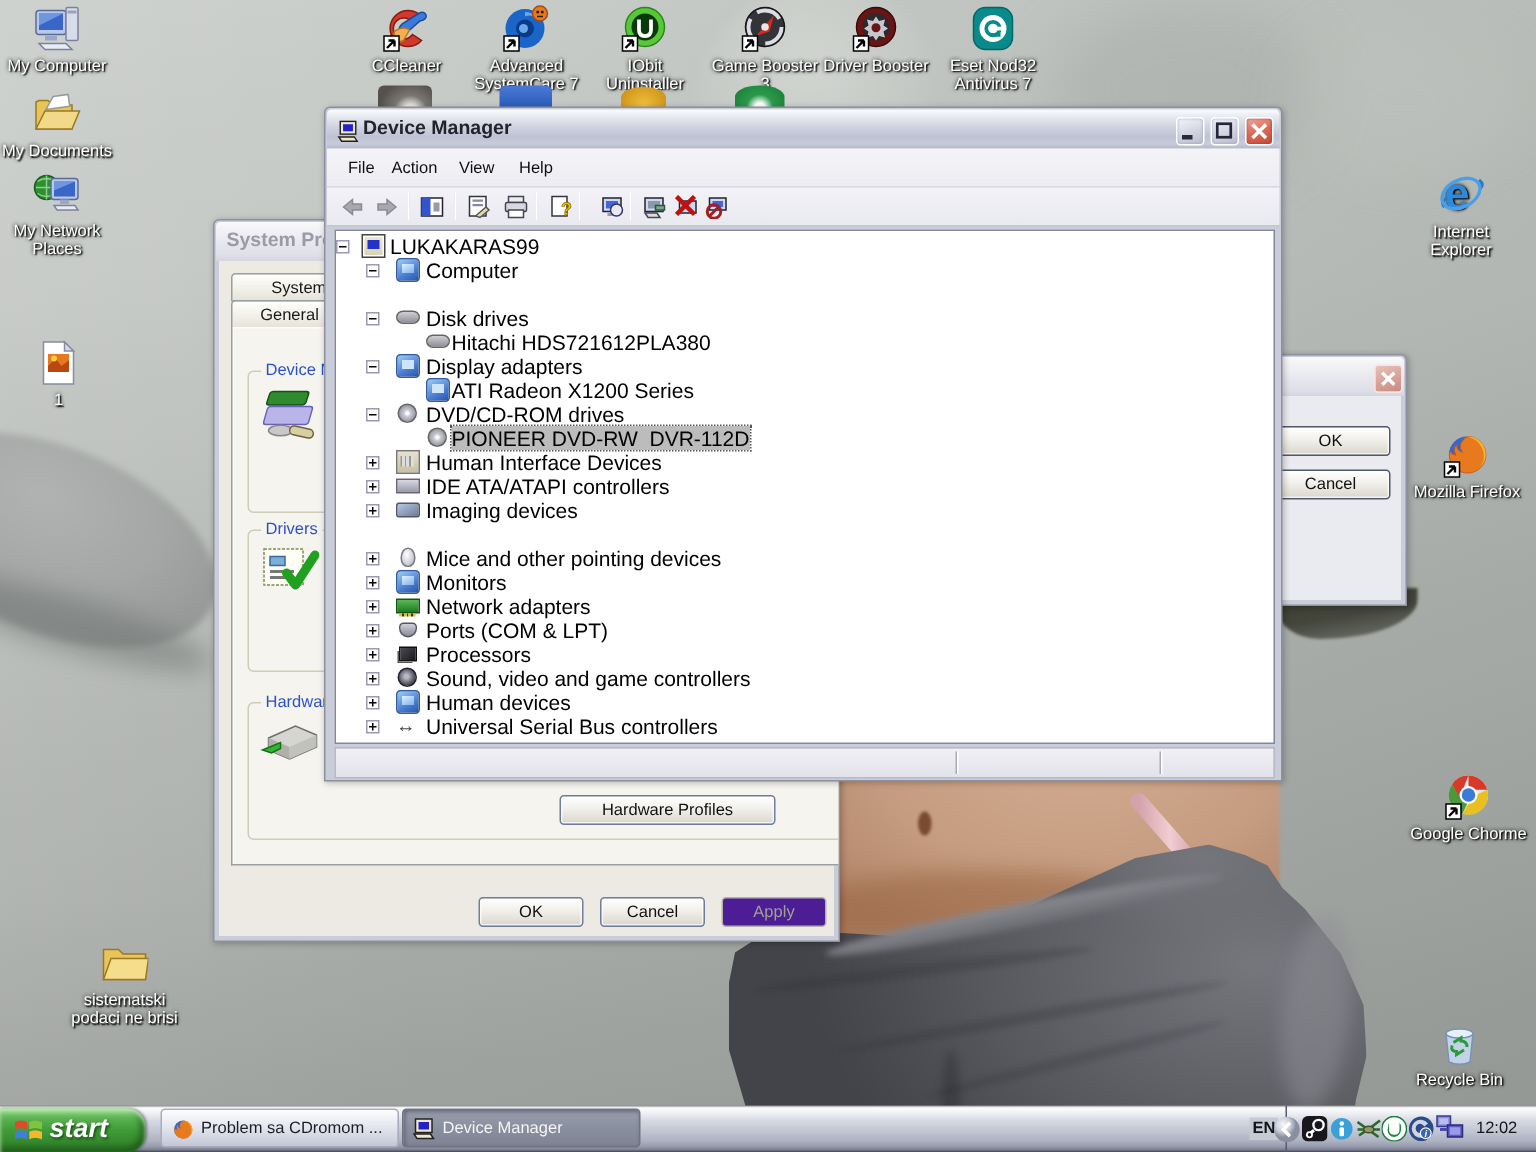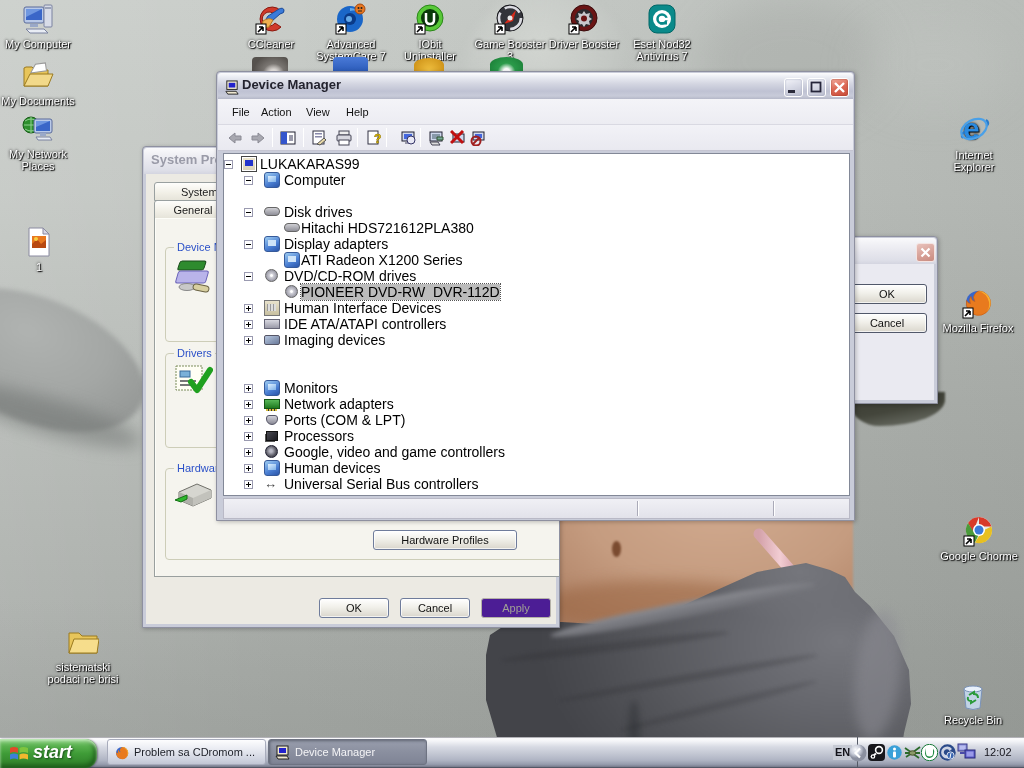--- a/index.html
+++ b/index.html
@@ -438,25 +438,26 @@
 <div class="trow" style="top:18px;left:0;right:0"><span class="ebox" style="left:20px"><i></i></span><span class="tico i-comp" style="left:40px"></span><span class="txt" style="left:60px">Computer</span></div>
 <div class="trow" style="top:50px;left:0;right:0"><span class="ebox" style="left:20px"><i></i></span><span class="tico i-disk" style="left:40px"></span><span class="txt" style="left:60px">Disk drives</span></div>
 <div class="trow" style="top:66px;left:0;right:0"><span class="tico i-disk" style="left:60px"></span><span class="txt" style="left:77px">Hitachi HDS721612PLA380</span></div>
 <div class="trow" style="top:82px;left:0;right:0"><span class="ebox" style="left:20px"><i></i></span><span class="tico i-gpu" style="left:40px"></span><span class="txt" style="left:60px">Display adapters</span></div>
 <div class="trow" style="top:98px;left:0;right:0"><span class="tico i-gpu" style="left:60px"></span><span class="txt" style="left:77px">ATI Radeon X1200 Series</span></div>
 <div class="trow" style="top:114px;left:0;right:0"><span class="ebox" style="left:20px"><i></i></span><span class="tico i-cd" style="left:40px"></span><span class="txt" style="left:60px">DVD/CD-ROM drives</span></div>
 <div class="trow" style="top:130px;left:0;right:0"><span class="tico i-cd" style="left:60px"></span><span class="txt sel" style="left:77px">PIONEER DVD-RW  DVR-112D</span></div>
 <div class="trow" style="top:146px;left:0;right:0"><span class="ebox" style="left:20px"><i></i><u></u></span><span class="tico i-hid" style="left:40px"></span><span class="txt" style="left:60px">Human Interface Devices</span></div>
 <div class="trow" style="top:162px;left:0;right:0"><span class="ebox" style="left:20px"><i></i><u></u></span><span class="tico i-ide" style="left:40px"></span><span class="txt" style="left:60px">IDE ATA/ATAPI controllers</span></div>
 <div class="trow" style="top:178px;left:0;right:0"><span class="ebox" style="left:20px"><i></i><u></u></span><span class="tico i-img" style="left:40px"></span><span class="txt" style="left:60px">Imaging devices</span></div>
+<div class="trow" style="top:210px;left:0;right:0"><span class="ebox" style="left:20px"><i></i><u></u></span><span class="tico i-mou" style="left:40px"></span><span class="txt" style="left:60px">Mice and other pointing devices</span></div>
 <div class="trow" style="top:226px;left:0;right:0"><span class="ebox" style="left:20px"><i></i><u></u></span><span class="tico i-mon" style="left:40px"></span><span class="txt" style="left:60px">Monitors</span></div>
 <div class="trow" style="top:242px;left:0;right:0"><span class="ebox" style="left:20px"><i></i><u></u></span><span class="tico i-net" style="left:40px"></span><span class="txt" style="left:60px">Network adapters</span></div>
 <div class="trow" style="top:258px;left:0;right:0"><span class="ebox" style="left:20px"><i></i><u></u></span><span class="tico i-prt" style="left:40px"></span><span class="txt" style="left:60px">Ports (COM &amp; LPT)</span></div>
 <div class="trow" style="top:274px;left:0;right:0"><span class="ebox" style="left:20px"><i></i><u></u></span><span class="tico i-cpu" style="left:40px"></span><span class="txt" style="left:60px">Processors</span></div>
-<div class="trow" style="top:290px;left:0;right:0"><span class="ebox" style="left:20px"><i></i><u></u></span><span class="tico i-snd" style="left:40px"></span><span class="txt" style="left:60px">Google, video and game controllers</span></div>
+<div class="trow" style="top:290px;left:0;right:0"><span class="ebox" style="left:20px"><i></i><u></u></span><span class="tico i-snd" style="left:40px"></span><span class="txt" style="left:60px">Sound, video and game controllers</span></div>
 <div class="trow" style="top:306px;left:0;right:0"><span class="ebox" style="left:20px"><i></i><u></u></span><span class="tico i-sys" style="left:40px"></span><span class="txt" style="left:60px">Human devices</span></div>
 <div class="trow" style="top:322px;left:0;right:0"><span class="ebox" style="left:20px"><i></i><u></u></span><span class="tico i-usb" style="left:40px"></span><span class="txt" style="left:60px">Universal Serial Bus controllers</span></div>
 
 </div>
  <div class="sbar">
       <span class="sdiv" style="left:413px"></span>
       <span class="sdiv" style="left:549px"></span>
     </div>
 </div>
 

